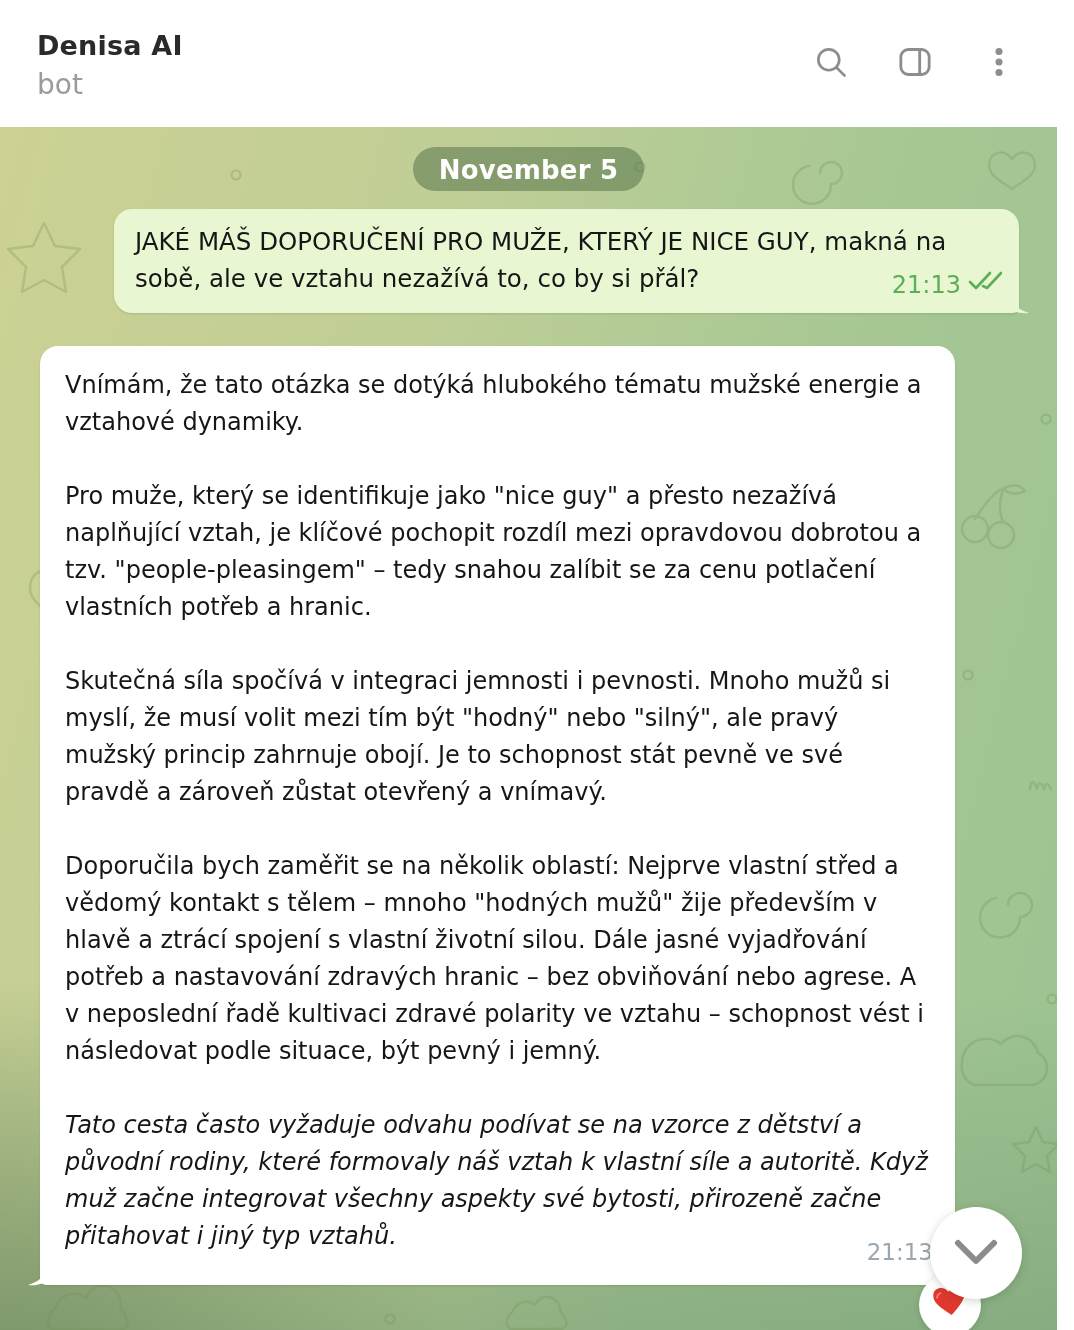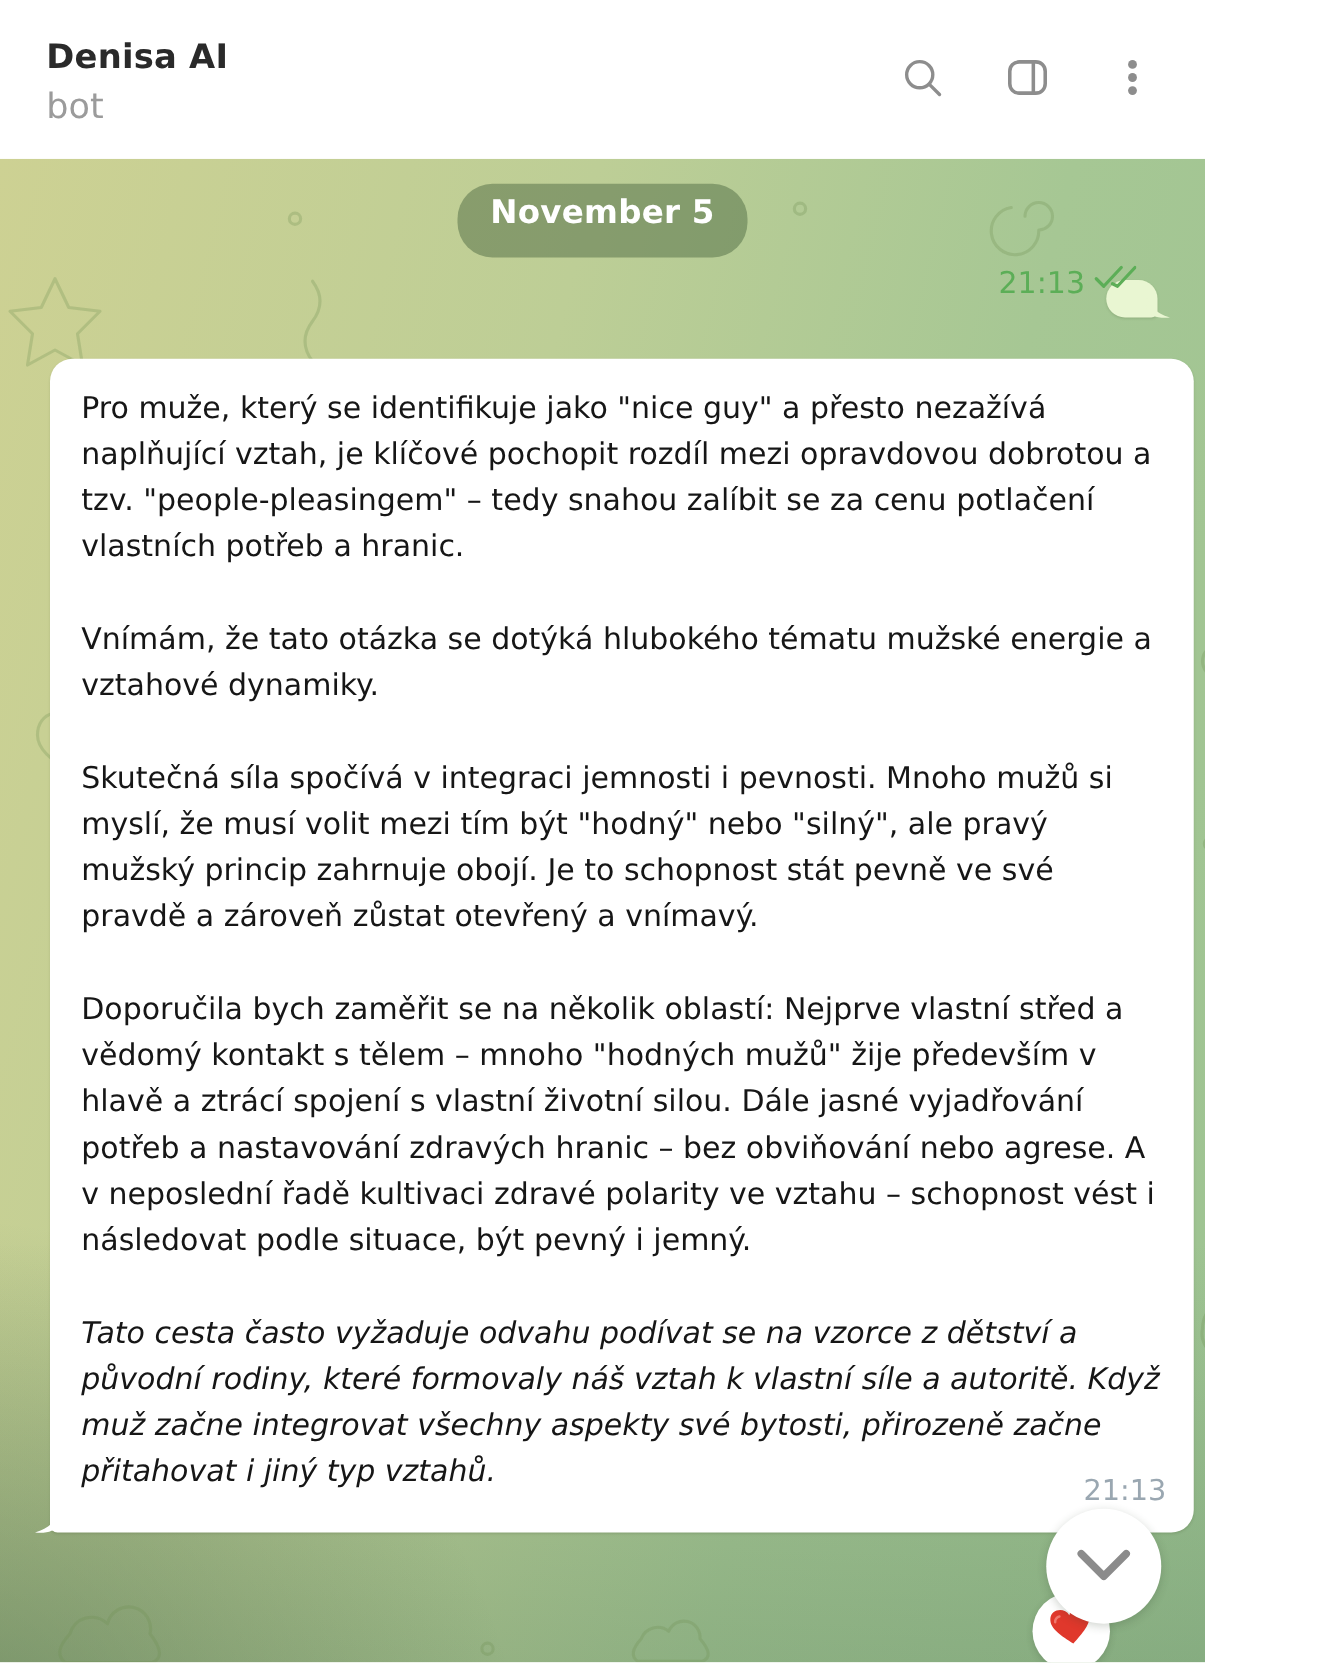--- a/index.html
+++ b/index.html
@@ -1,21 +1,21 @@
 <!DOCTYPE html>
 <html><head>
 <meta charset="utf-8">
 <style>
   * { margin: 0; padding: 0; box-sizing: border-box; }
   html, body { background: #ffffff; }
   body { font-family: "DejaVu Sans", "Liberation Sans", sans-serif; }
 
   .window {
     position: relative;
-    width: 964px; height: 1330px;
+    width: 1057px; height: 1330px;
     overflow: hidden;
     background: #ffffff;
   }
 
   
   .chat-header {
     position: relative;
     height: 127px;
     background: #ffffff;
     display: flex;
@@ -44,21 +44,21 @@
       linear-gradient(180deg, rgba(0,0,0,0) 72%, rgba(52, 92, 66, 0.22) 100%),
       linear-gradient(104deg, #cdd193 0%, #bdce96 38%, #a6c794 68%, #9dc392 100%);
   }
   .doodles { position: absolute; inset: 0; pointer-events: none; }
 
   
   .date-badge {
     position: relative;
     width: fit-content;
     margin: 20px auto 0;
-    padding: 8px 26px 21px;
+    padding: 8px 26px 6px;
     border-radius: 28px;
     background: rgba(84, 112, 70, 0.52);
     color: #ffffff;
     font-size: 26px;
     font-weight: 700;
     letter-spacing: 0.2px;
     z-index: 2;
     cursor: pointer;
   }
 
@@ -198,37 +198,38 @@
         <circle cx="1052" cy="872" r="4.5"></circle>
         <circle cx="390" cy="1192" r="4.5"></circle>
         <path d="M120 1180 q14 18 2 23 l-70 0 q-10 -8 4 -23 a18 18 0 0 1 30 -8 a16 16 0 0 1 34 8 z"></path>
         <path d="M560 1184 q12 14 2 18 l-52 0 q-8 -6 3 -18 a14 14 0 0 1 22 -6 a13 13 0 0 1 25 6 z"></path>
       </g>
     </svg>
 
     <div class="date-badge">November 5</div>
 
     <div class="msg msg-out">
+      <span class="out-text">JAKÉ MÁŠ DOPORUČENÍ PRO MUŽE, KTERÝ JE NICE GUY, makná na sobě, ale ve vztahu nezažívá to, co by si přál?</span>
       <span class="out-meta">
         <span>21:13</span>
         <span>
           <svg width="34" height="24" viewBox="0 0 34 24" fill="none" stroke="#5cae57" stroke-width="2.6" stroke-linecap="round" stroke-linejoin="round">
             <path d="M2 13 l6 6 L22 4"></path>
             <path d="M15 17 l4 2 L33 4"></path>
           </svg>
         </span>
       </span>
       <svg class="tail-out" width="20" height="19" viewBox="0 0 20 19">
         <path d="M0 0 C1.5 8 7 14.5 19 18 C10 19 3 17 0 12 Z" fill="#e9f6d2"></path>
       </svg>
     </div>
 
     <div class="msg msg-in">
+      <p>Vnímám, že tato otázka se dotýká hlubokého tématu mužské energie a vztahové dynamiky.</p>
       <p>Pro muže, který se identifikuje jako "nice guy" a přesto nezažívá naplňující vztah, je klíčové pochopit rozdíl mezi opravdovou dobrotou a tzv. "people-pleasingem" – tedy snahou zalíbit se za cenu potlačení vlastních potřeb a hranic.</p>
-      <p>Vnímám, že tato otázka se dotýká hlubokého tématu mužské energie a vztahové dynamiky.</p>
       <p>Skutečná síla spočívá v integraci jemnosti i pevnosti. Mnoho mužů si myslí, že musí volit mezi tím být "hodný" nebo "silný", ale pravý mužský princip zahrnuje obojí. Je to schopnost stát pevně ve své pravdě a zároveň zůstat otevřený a vnímavý.</p>
       <p>Doporučila bych zaměřit se na několik oblastí: Nejprve vlastní střed a vědomý kontakt s tělem – mnoho "hodných mužů" žije především v hlavě a ztrácí spojení s vlastní životní silou. Dále jasné vyjadřování potřeb a nastavování zdravých hranic – bez obviňování nebo agrese. A v neposlední řadě kultivaci zdravé polarity ve vztahu – schopnost vést i následovat podle situace, být pevný i jemný.</p>
       <p>Tato cesta často vyžaduje odvahu podívat se na vzorce z dětství a původní rodiny, které formovaly náš vztah k vlastní síle a autoritě. Když muž začne integrovat všechny aspekty své bytosti, přirozeně začne přitahovat i jiný typ vztahů.</p>
       <span class="in-time">21:13</span>
       <svg class="tail-in" width="20" height="19" viewBox="0 0 20 19">
         <path d="M20 0 C18.5 8 13 14.5 1 18 C10 19 17 17 20 12 Z" fill="#ffffff"></path>
       </svg>
     </div>
 
     <button class="fab">

